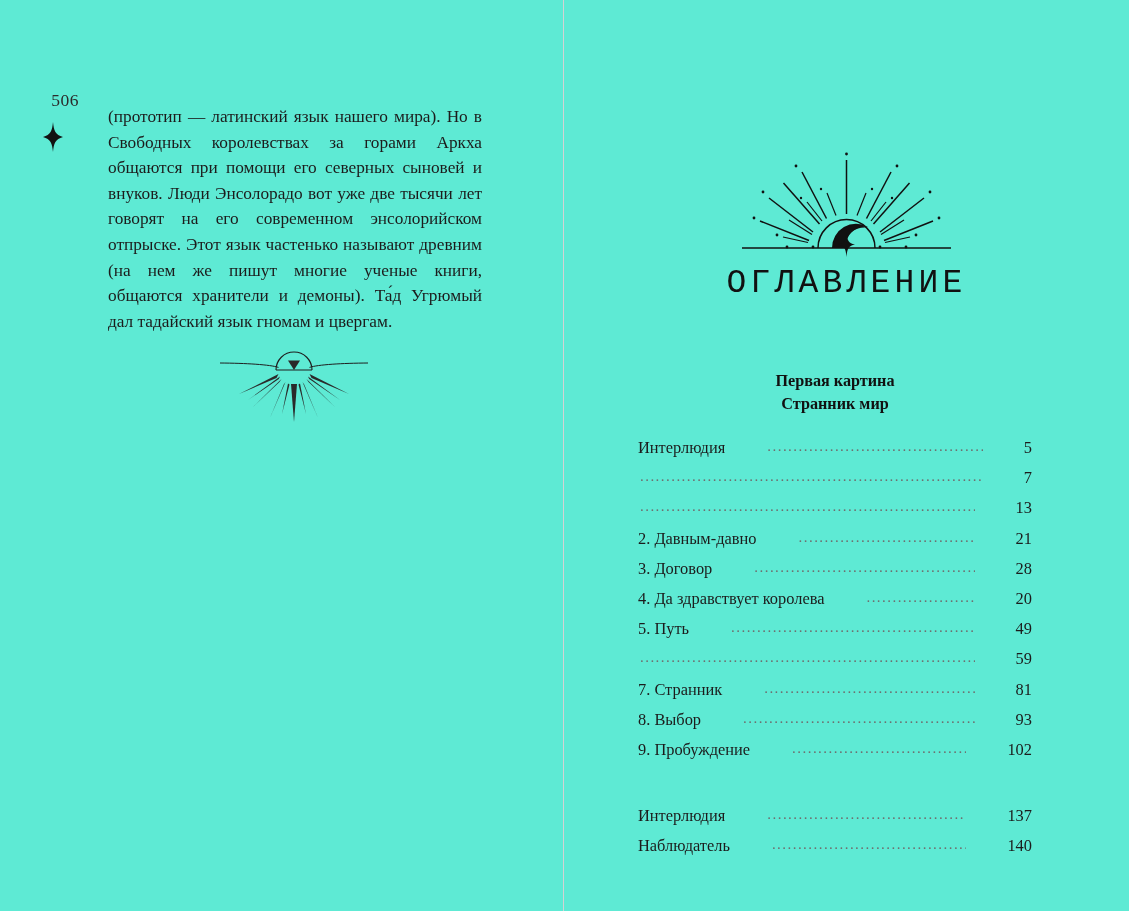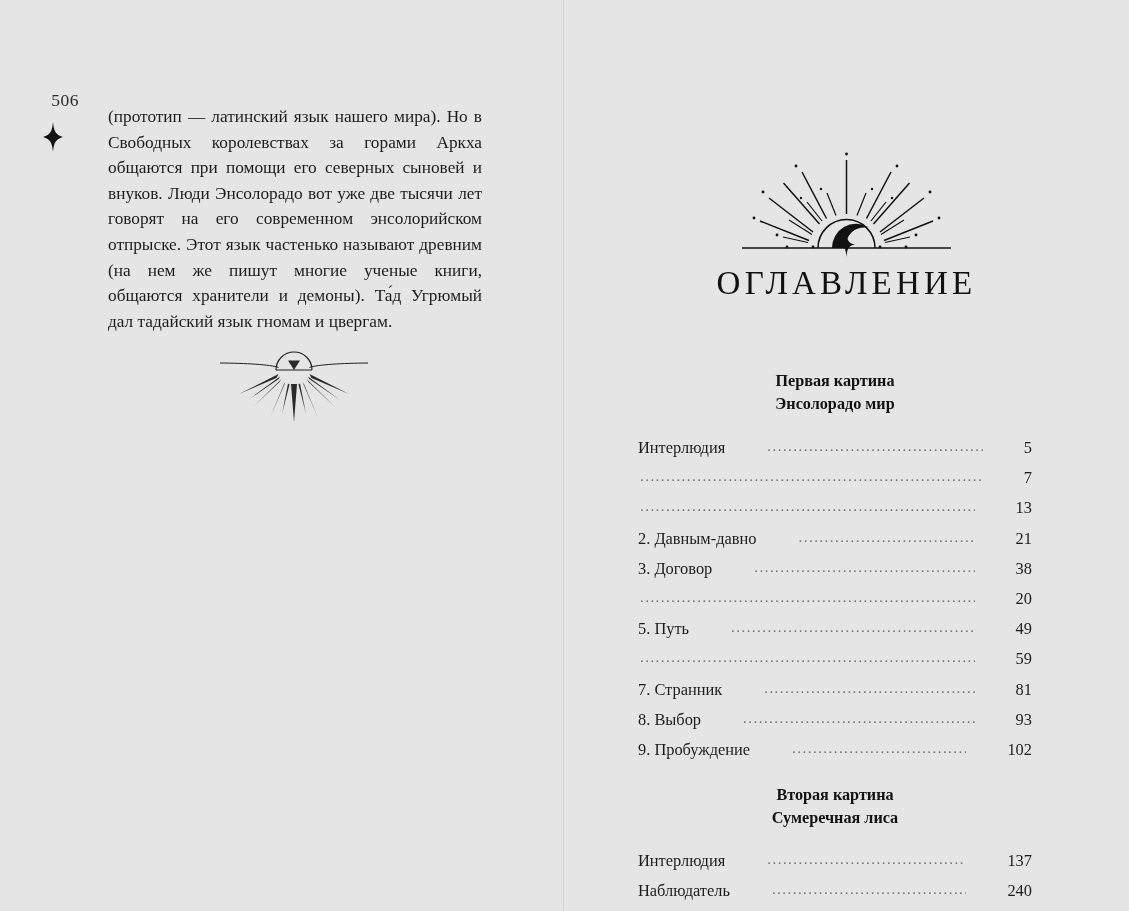--- a/index.html
+++ b/index.html
@@ -13,21 +13,21 @@
     position: relative;
     font-family: "Liberation Serif", "DejaVu Serif", serif;
     color: #1a1a1a;
     overflow: hidden;
   }
 
   
   .spread {
     position: absolute;
     inset: 0;
-    background: #e5e5e5;
+    background: #5eead4;
   }
 
   .gutter-line {
     position: absolute;
     left: 563px;
     top: 0;
     width: 1px;
     height: 911px;
     background: #d3d3d3;
   }
@@ -102,21 +102,21 @@
   .toc-title {
     position: absolute;
     left: 0;
     top: 265px;
     width: 565px;
     text-align: center;
     font-size: 33px;
     letter-spacing: 4.2px;
     font-weight: 400;
     color: #111111;
-    font-family: Liberation Serif, serif;
+    font-family: Liberation Mono, monospace;
   }
 
   .toc-body {
     position: absolute;
     left: 74px;
     top: 370px;
     width: 394px;
   }
 
   .toc-section-head {
@@ -287,21 +287,21 @@
         </g>
       </svg>
     </div>
 
     <div class="toc-title">ОГЛАВЛЕНИЕ</div>
 
     <div class="toc-body">
 
       <div class="toc-section-head">
         <span>Первая картина</span>
-        <span class="line2">Энсолорадо мир</span>
+        <span class="line2">Странник мир</span>
       </div>
 
       <ul class="toc-list toc-entries-first">
         <li class="toc-row">
           <span class="toc-label">Интерлюдия</span>
           <span class="toc-dots">........................................................................</span>
           <span class="toc-page">5</span>
         </li>
         <li class="toc-row">
           <span class="toc-dots">........................................................................</span>
@@ -312,23 +312,24 @@
           <span class="toc-page">13</span>
         </li>
         <li class="toc-row">
           <span class="toc-label">2. Давным-давно</span>
           <span class="toc-dots">........................................................................</span>
           <span class="toc-page">21</span>
         </li>
         <li class="toc-row">
           <span class="toc-label">3. Договор</span>
           <span class="toc-dots">........................................................................</span>
-          <span class="toc-page">38</span>
-        </li>
-        <li class="toc-row">
+          <span class="toc-page">28</span>
+        </li>
+        <li class="toc-row">
+          <span class="toc-label">4. Да здравствует королева</span>
           <span class="toc-dots">........................................................................</span>
           <span class="toc-page">20</span>
         </li>
         <li class="toc-row">
           <span class="toc-label">5. Путь</span>
           <span class="toc-dots">........................................................................</span>
           <span class="toc-page">49</span>
         </li>
         <li class="toc-row">
           <span class="toc-dots">........................................................................</span>
@@ -346,33 +347,29 @@
         </li>
         <li class="toc-row">
           <span class="toc-label">9. Пробуждение</span>
           <span class="toc-dots">........................................................................</span>
           <span class="toc-page">102</span>
         </li>
       </ul>
 
       <div class="gap-between-sections"></div>
 
-      <div class="toc-section-head">
-        <span>Вторая картина</span>
-        <span class="line2">Сумеречная лиса</span>
-      </div>
 
       <ul class="toc-list toc-entries-second">
         <li class="toc-row">
           <span class="toc-label">Интерлюдия</span>
           <span class="toc-dots">........................................................................</span>
           <span class="toc-page">137</span>
         </li>
         <li class="toc-row">
           <span class="toc-label">Наблюдатель</span>
           <span class="toc-dots">........................................................................</span>
-          <span class="toc-page">240</span>
+          <span class="toc-page">140</span>
         </li>
       </ul>
 
     </div>
   </div>
 </div>
 
 </body></html>

